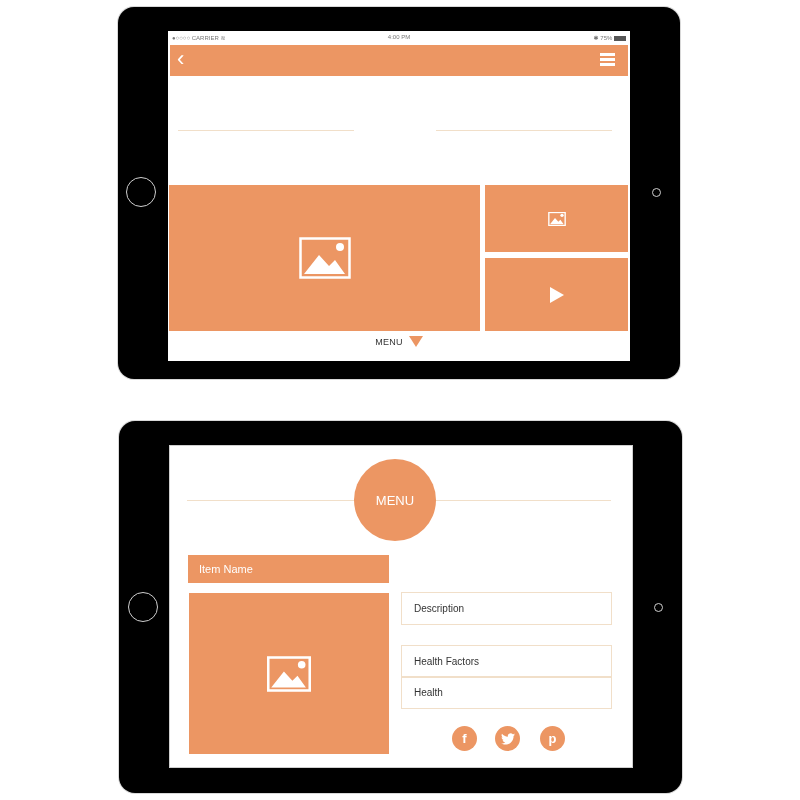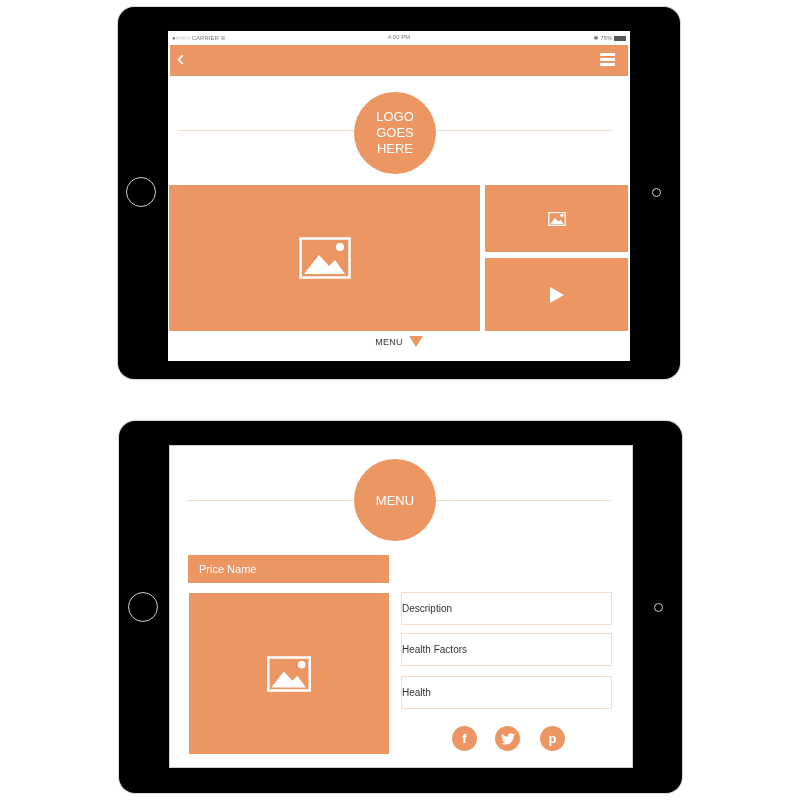--- a/index.html
+++ b/index.html
@@ -26,21 +26,21 @@
   .logo-text { font-size:13px; line-height:16px; white-space:pre-line; }
   .tile { position:absolute; display:flex; align-items:center; justify-content:center; }
   .menu-toggle { position:absolute; left:0; right:0; top:306px; text-align:center; font-size:9px; color:#333; letter-spacing:0.3px; }
   .menu-toggle .tri { display:inline-block; width:0; height:0; border-left:7px solid transparent; border-right:7px solid transparent; border-top:11px solid #ec9663; vertical-align:middle; margin-left:6px; margin-top:-3px; }
 
   
   #dev2 { left:119px; top:421px; width:563px; height:372px; }
   #scr2 { left:50px; top:24px; width:464px; height:323px; box-shadow:0 0 0 1px #cfcfcf inset; }
   .menu-title { font-size:13px; }
   .itemname { position:absolute; left:19px; top:110px; width:201px; height:28px; color:#fff; font-size:11px; line-height:28px; padding-left:11px; box-sizing:border-box; }
-  .field { position:absolute; left:232px; width:211px; height:33px; border:1px solid #f1dfc9; box-sizing:border-box; font-size:10px; color:#333; line-height:31px; }
+  .field { position:absolute; left:232px; width:211px; height:33px; border:1px solid #f1dfc9; box-sizing:border-box; font-size:10px; color:#333; line-height:31px; padding-left:12px; }
   .social { position:absolute; width:25px; height:25px; border-radius:50%; background:#ec9663; color:#fff; display:flex; align-items:center; justify-content:center; font-weight:bold; font-size:13px; }
 </style>
 </head>
 <body>
 
 <div id="dev1" class="device">
   <div class="home-btn" style="left:8px;top:170px;"></div>
   <div class="cam" style="left:534px;top:181px;"></div>
 
   <div id="scr1" class="screen">
@@ -54,25 +54,20 @@
       <span class="back">‹</span>
       <div class="hamb">
         <span style="top:0"></span>
           <span style="top:5px"></span>
           <span style="top:10px"></span>
       </div>
     </div>
 
     <div class="hline" style="left:10px;top:99px;width:176px;"></div>
     <div class="hline" style="left:268px;top:99px;width:176px;"></div>
-    <div class="circle orange" style="left:186px;top:61px;width:82px;height:82px;">
-      <span class="logo-text">LOGO
-GOES
-HERE</span>
-    </div>
 
     <div class="tile orange" style="left:1px;top:154px;width:311px;height:146px;">
       <svg width="52" height="42" viewBox="0 0 52 42">
         <rect x="1.5" y="1.5" width="49" height="39" fill="none" stroke="#fff" stroke-width="2.5"></rect>
         <circle cx="41" cy="10" r="4" fill="#fff"></circle>
         <polygon points="5,37 20,18 30,29 36,23 46,37" fill="#fff"></polygon>
       </svg>
     </div>
     <div class="tile orange" style="left:317px;top:154px;width:143px;height:67px;">
       <svg width="18" height="14" viewBox="0 0 52 42">
@@ -97,32 +92,32 @@
   <div class="home-btn" style="left:9px;top:171px;"></div>
   <div class="cam" style="left:535px;top:182px;"></div>
 
   <div id="scr2" class="screen">
     <div class="hline" style="left:18px;top:55px;width:168px;"></div>
     <div class="hline" style="left:266px;top:55px;width:176px;"></div>
     <div class="circle orange" style="left:185px;top:14px;width:82px;height:82px;">
       <span class="menu-title">MENU</span>
     </div>
 
-    <div class="itemname orange">Price Name</div>
+    <div class="itemname orange">Item Name</div>
 
     <div class="tile orange" style="left:20px;top:148px;width:200px;height:161px;">
       <svg width="44" height="36" viewBox="0 0 52 42">
         <rect x="1.5" y="1.5" width="49" height="39" fill="none" stroke="#fff" stroke-width="3"></rect>
         <circle cx="41" cy="10" r="4.5" fill="#fff"></circle>
         <polygon points="5,37 20,18 30,29 36,23 46,37" fill="#fff"></polygon>
       </svg>
     </div>
 
     <div class="field" style="top:147px;">Description</div>
-    <div class="field" style="top:188px;">Health Factors</div>
+    <div class="field" style="top:200px;">Health Factors</div>
     <div class="field" style="top:231px;">Health</div>
 
     <div class="social" style="left:283px;top:281px;">f</div>
     <div class="social" style="left:326px;top:281px;">
       <svg width="14" height="12" viewBox="0 0 24 20">
         <path d="M24 2.4c-.9.4-1.8.6-2.8.8 1-.6 1.8-1.6 2.2-2.7-1 .6-2 1-3.1 1.2C19.3.7 18 .1 16.6.1c-2.7 0-4.9 2.2-4.9 4.9 0 .4 0 .8.1 1.1C7.7 5.9 4.1 4 1.7 1 1.2 1.8 1 2.6 1 3.5c0 1.7.9 3.2 2.2 4.1-.8 0-1.6-.2-2.2-.6v.1c0 2.4 1.7 4.4 3.9 4.8-.4.1-.8.2-1.3.2-.3 0-.6 0-.9-.1.6 2 2.4 3.4 4.6 3.4-1.7 1.3-3.8 2.1-6.1 2.1-.4 0-.8 0-1.2-.1 2.2 1.4 4.8 2.2 7.5 2.2 9.1 0 14-7.5 14-14v-.6c1-.7 1.8-1.6 2.5-2.6z" fill="#fff"></path>
       </svg>
     </div>
     <div class="social" style="left:371px;top:281px;">p</div>
   </div>

